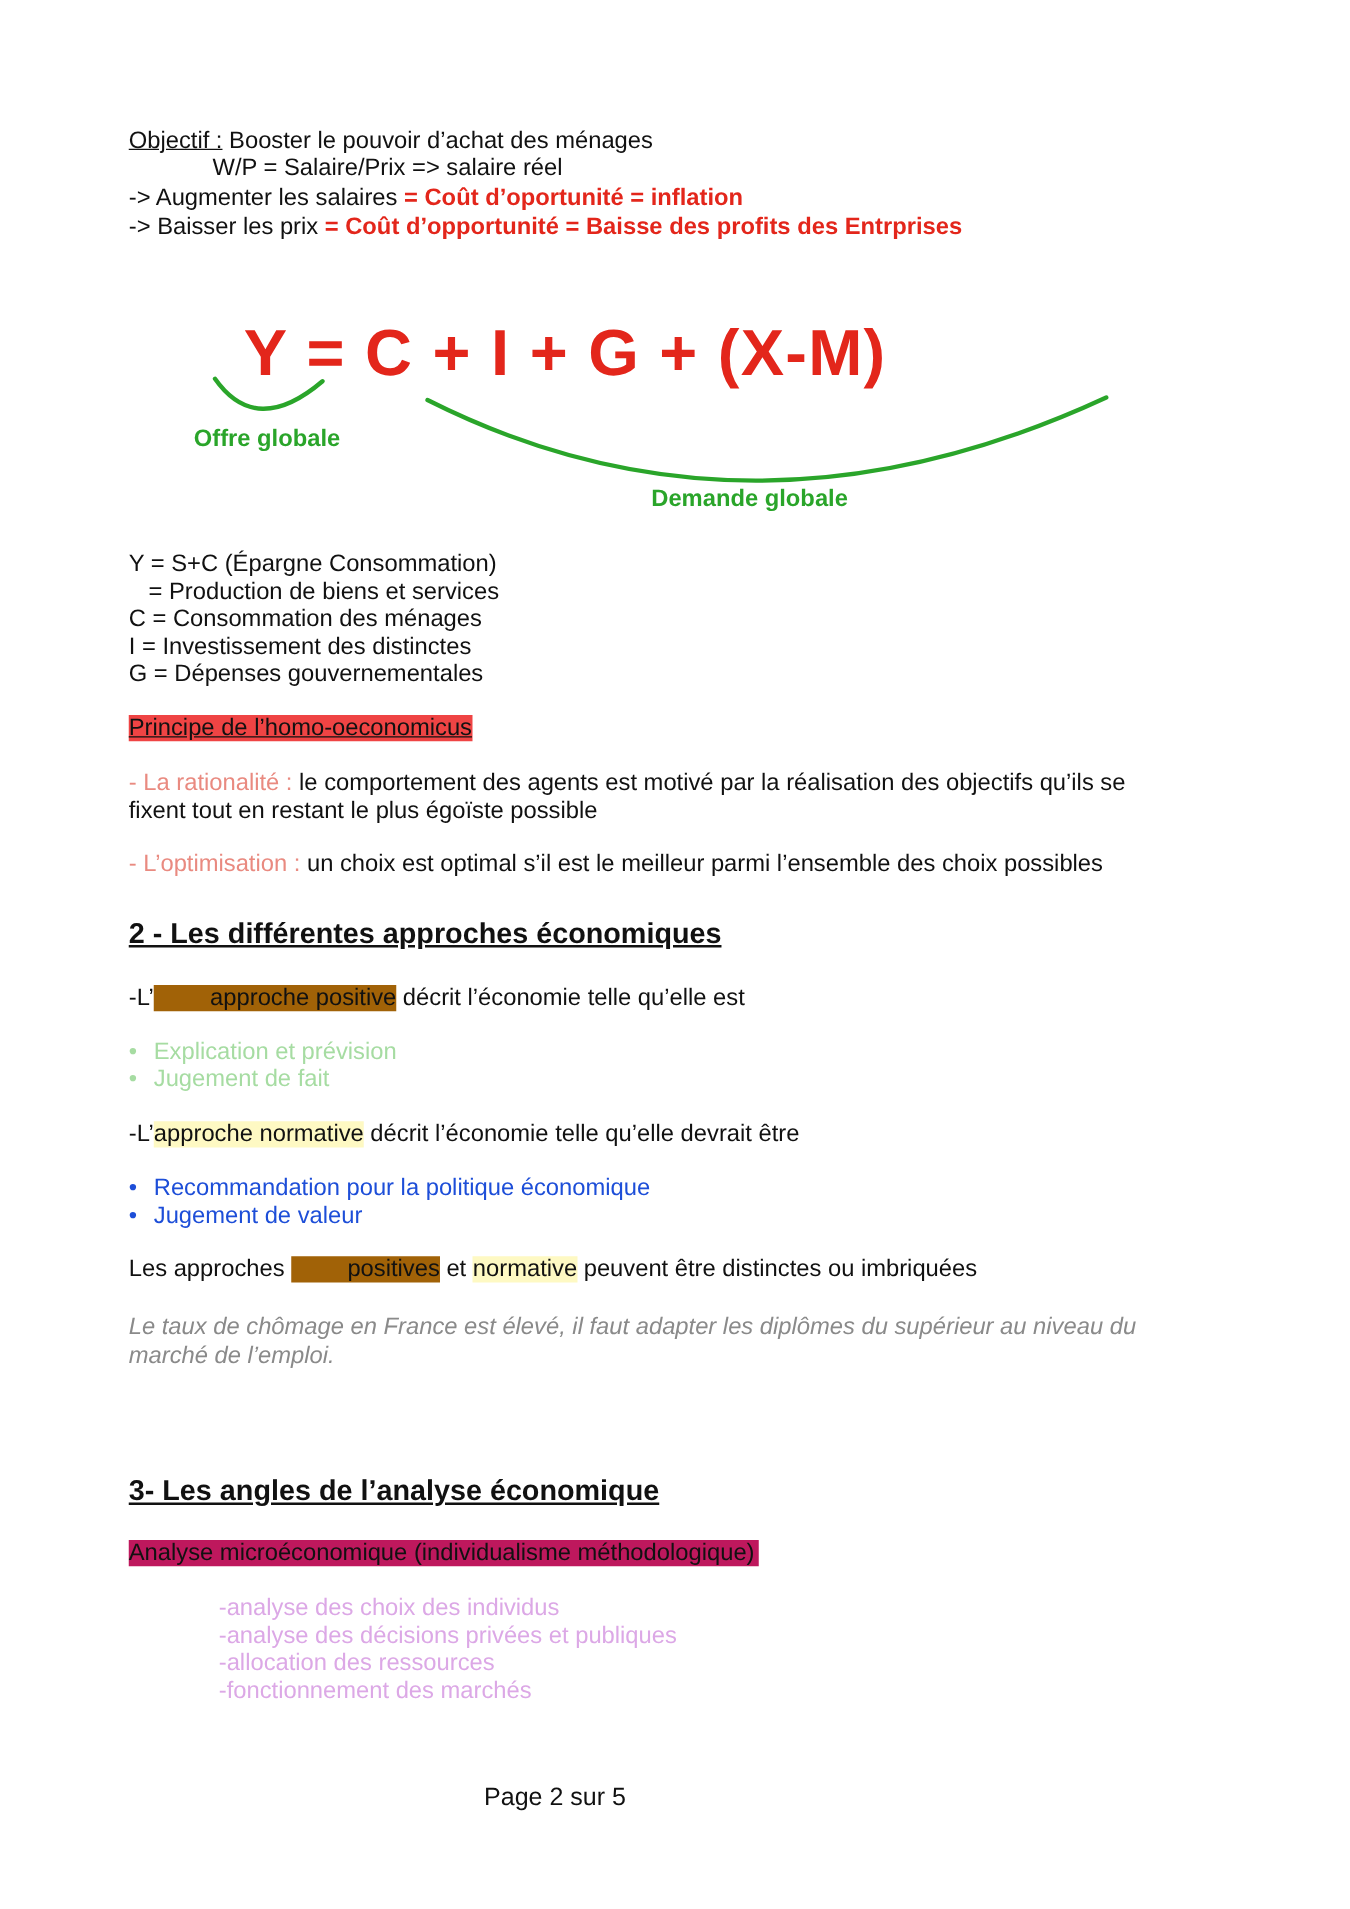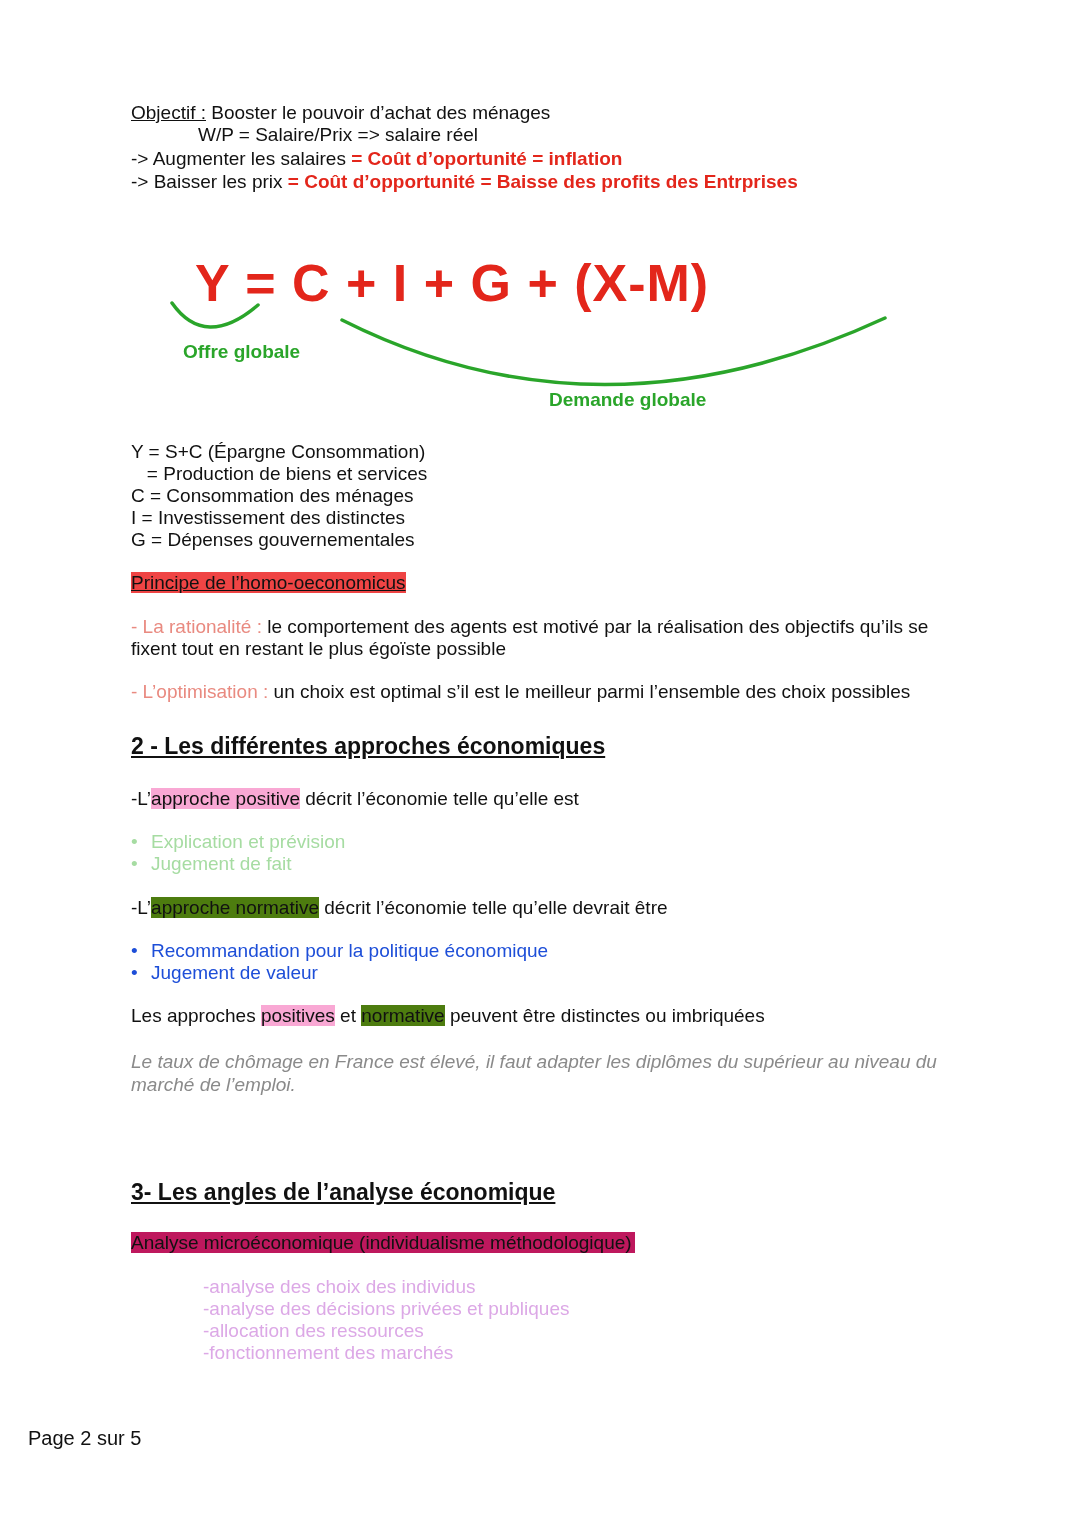--- a/index.html
+++ b/index.html
@@ -1,25 +1,25 @@
 <!DOCTYPE html>
 <html><head>
   <meta charset="utf-8">
   <style>
     * { margin: 0; padding: 0; box-sizing: border-box; }
     html, body { width: 1080px; height: 1527px; background: #ffffff; overflow: hidden; }
     body { position: relative; font-family: "Liberation Sans", sans-serif; color: #111111; font-size: 19px; }
-    .abs { position: absolute; white-space: nowrap; line-height: 22px; margin-left: 28px; }
+    .abs { position: absolute; white-space: nowrap; line-height: 22px; }
     .u { text-decoration: underline; }
     .red-bold { color: #e3261b; font-weight: bold; }
     .green-bold { color: #2aa52a; font-weight: bold; }
     .h2 { font-size: 23px; font-weight: bold; text-decoration: underline; line-height: 28px; }
     .hl-pink { background: #ef4444; }
-    .hl-green { background: #f9a8d4; }
-    .hl-yellow { background: #4d7c0f; }
+    .hl-green { background: #a16207; padding-left: 45px; }
+    .hl-yellow { background: #fef9c3; }
     .hl-violet { background: #be185d; padding-right: 3px; }
     .lbl-salmon { color: #e98a80; }
     .light-green { color: #a6dca2; }
     .light-yellow { color: #1d4ed8; }
     .light-violet { color: #dca8e6; }
     .grey-ital { color: #8a8a8a; font-style: italic; }
     .eq { position: absolute; left: 195px; top: 243px; font-size: 52px; font-weight: bold; color: #e3261b; white-space: nowrap; line-height: 80px; letter-spacing: 1px; }
     .bullet { display: inline-block; width: 20px; }
   </style>
 </head>
@@ -93,13 +93,13 @@
 <div class="abs h2" style="left:103px;top:1178px;">3- Les angles de l’analyse économique</div>
 
 <div class="abs" style="left:103px;top:1232px;">
   <span class="hl-violet">Analyse microéconomique (individualisme méthodologique)</span>
 </div>
 <div class="abs light-violet" style="left:175px;top:1276px;">-analyse des choix des individus</div>
 <div class="abs light-violet" style="left:175px;top:1298px;">-analyse des décisions privées et publiques</div>
 <div class="abs light-violet" style="left:175px;top:1320px;">-allocation des ressources</div>
 <div class="abs light-violet" style="left:175px;top:1342px;">-fonctionnement des marchés</div>
 
-<div class="abs" style="left:0;width:888px;text-align:left;top:1427px;font-size:20px;">Page 2 sur 5</div>
+<div class="abs" style="left:0;width:888px;text-align:center;top:1427px;font-size:20px;">Page 2 sur 5</div>
 
 </body></html>

